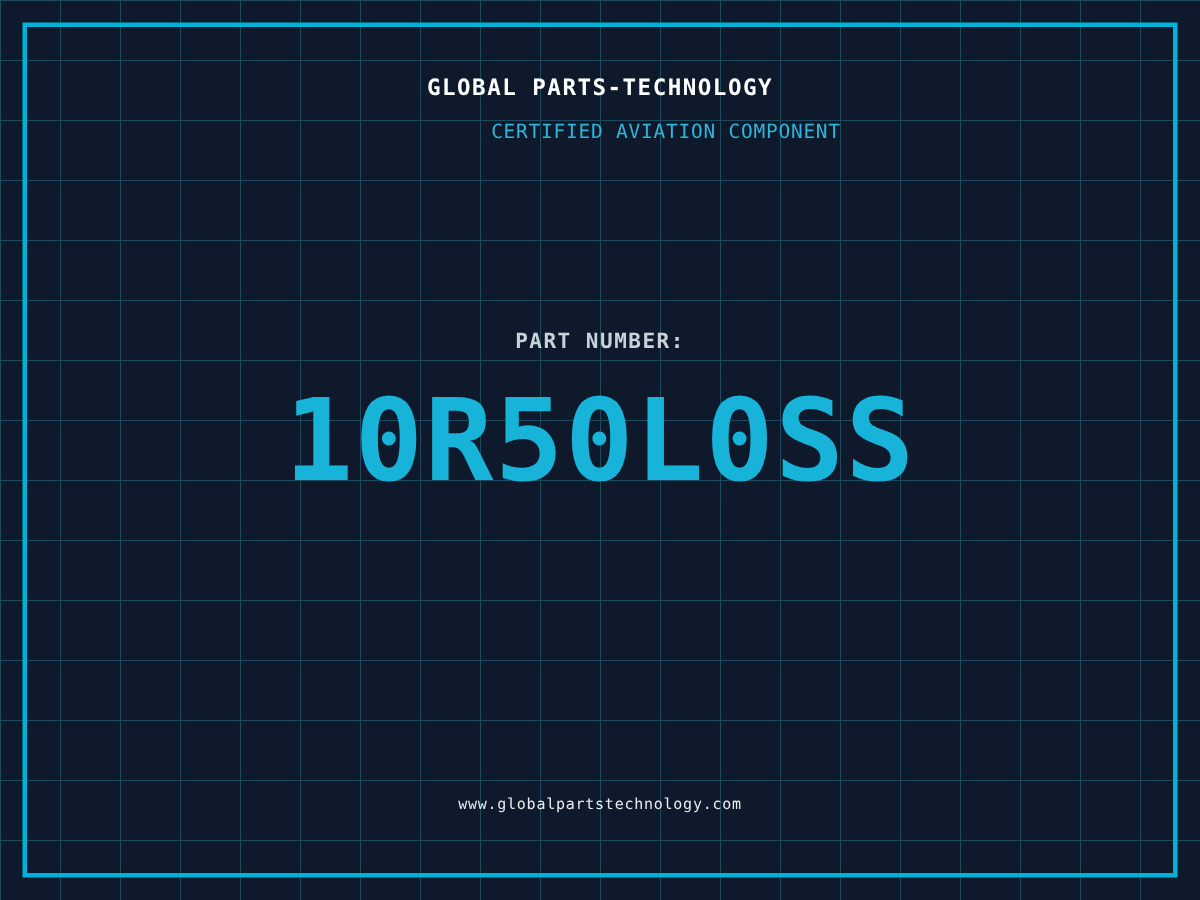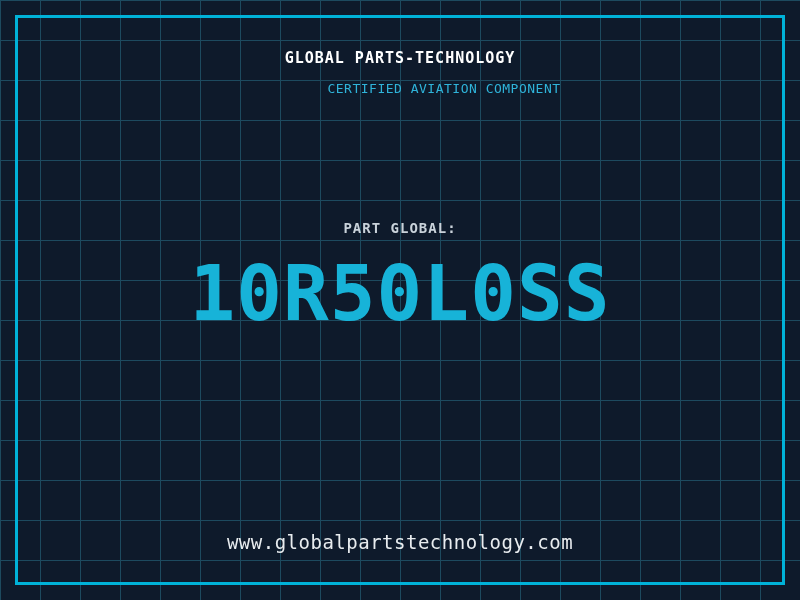--- a/index.html
+++ b/index.html
@@ -66,33 +66,33 @@
   .part-number {
     top: 256px;
     font-size: 76px;
     font-weight: bold;
     letter-spacing: 1px;
     line-height: 1;
     color: var(--partnum);
   }
   .url {
     top: 531px;
-    font-size: 19px;
+    font-size: 10px;
     letter-spacing: 0.5px;
     color: var(--url);
   }
 </style>
 </head>
 <body>
 
 <div class="screen">
   <div class="frame"></div>
 
   <div class="txt title">GLOBAL PARTS-TECHNOLOGY</div>
 
   <div class="txt subtitle">CERTIFIED AVIATION COMPONENT</div>
 
-  <div class="txt part-label">PART GLOBAL:</div>
+  <div class="txt part-label">PART NUMBER:</div>
 
   <div class="txt part-number">10R50L0SS</div>
 
   <div class="txt url">www.globalpartstechnology.com</div>
 </div>
 
 </body></html>

